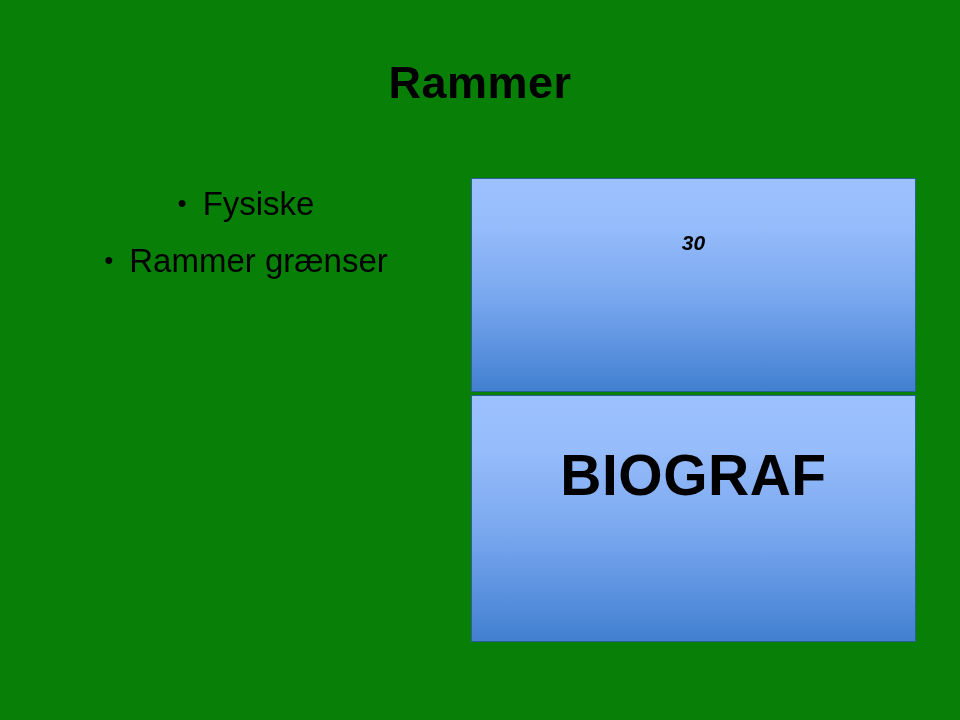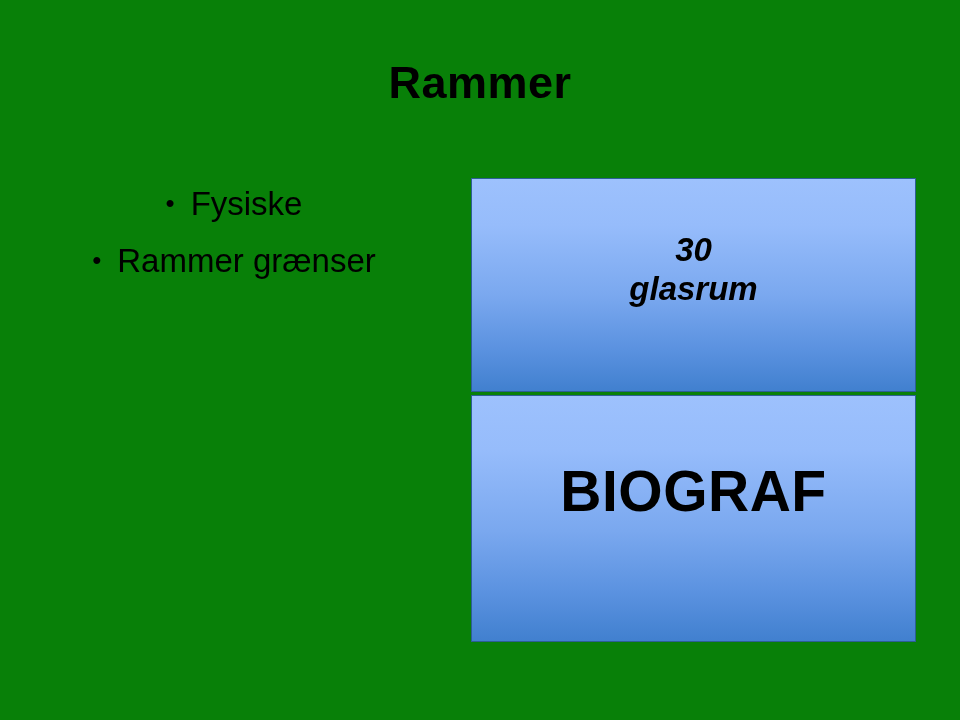--- a/index.html
+++ b/index.html
@@ -32,21 +32,21 @@
     font-size: 45px;
     font-weight: bold;
     color: #000000;
     letter-spacing: 0.5px;
     line-height: 1.1;
   }
 
   
   #bullet-list {
     position: absolute;
-    left: 24px;
+    left: 36px;
     top: 175px;
     width: 420px;
     list-style: none;
     margin: 0;
     padding: 0;
     text-align: center;
     text-decoration: underline;
   }
   #bullet-list li {
     font-size: 33px;
@@ -89,35 +89,35 @@
     justify-content: center;
   }
 
   #box-glasrum {
     top: 0;
     height: 214px;
     align-items: flex-start;
   }
   #box-glasrum .box-label {
     margin-top: 52px;
-    font-size: 33px;
+    font-size: 21px;
     font-weight: bold;
     font-style: italic;
     color: #000000;
     text-align: center;
     line-height: 1.18;
   }
 
   #box-biograf {
     top: 217px;
     height: 247px;
     align-items: flex-start;
   }
   #box-biograf .box-label {
-    margin-top: 64px;
+    margin-top: 48px;
     font-size: 57px;
     font-weight: bold;
     color: #000000;
     text-align: center;
     line-height: 1.1;
     letter-spacing: 0.5px;
   }
 
   .box-line {
     display: block;
@@ -137,21 +137,20 @@
     <li>
       <span class="bullet-dot">•</span><span class="bullet-text">Rammer grænser</span>
     </li>
   </ul>
 
   <div id="box-stack">
 
     <div id="box-glasrum" class="gradient-box">
       <div class="box-label">
         <span class="box-line">30</span>
-        <span class="box-line">glasrum</span>
       </div>
     </div>
 
     <div id="box-biograf" class="gradient-box">
       <div class="box-label">
         <span class="box-line">BIOGRAF</span>
       </div>
     </div>
 
   </div>

